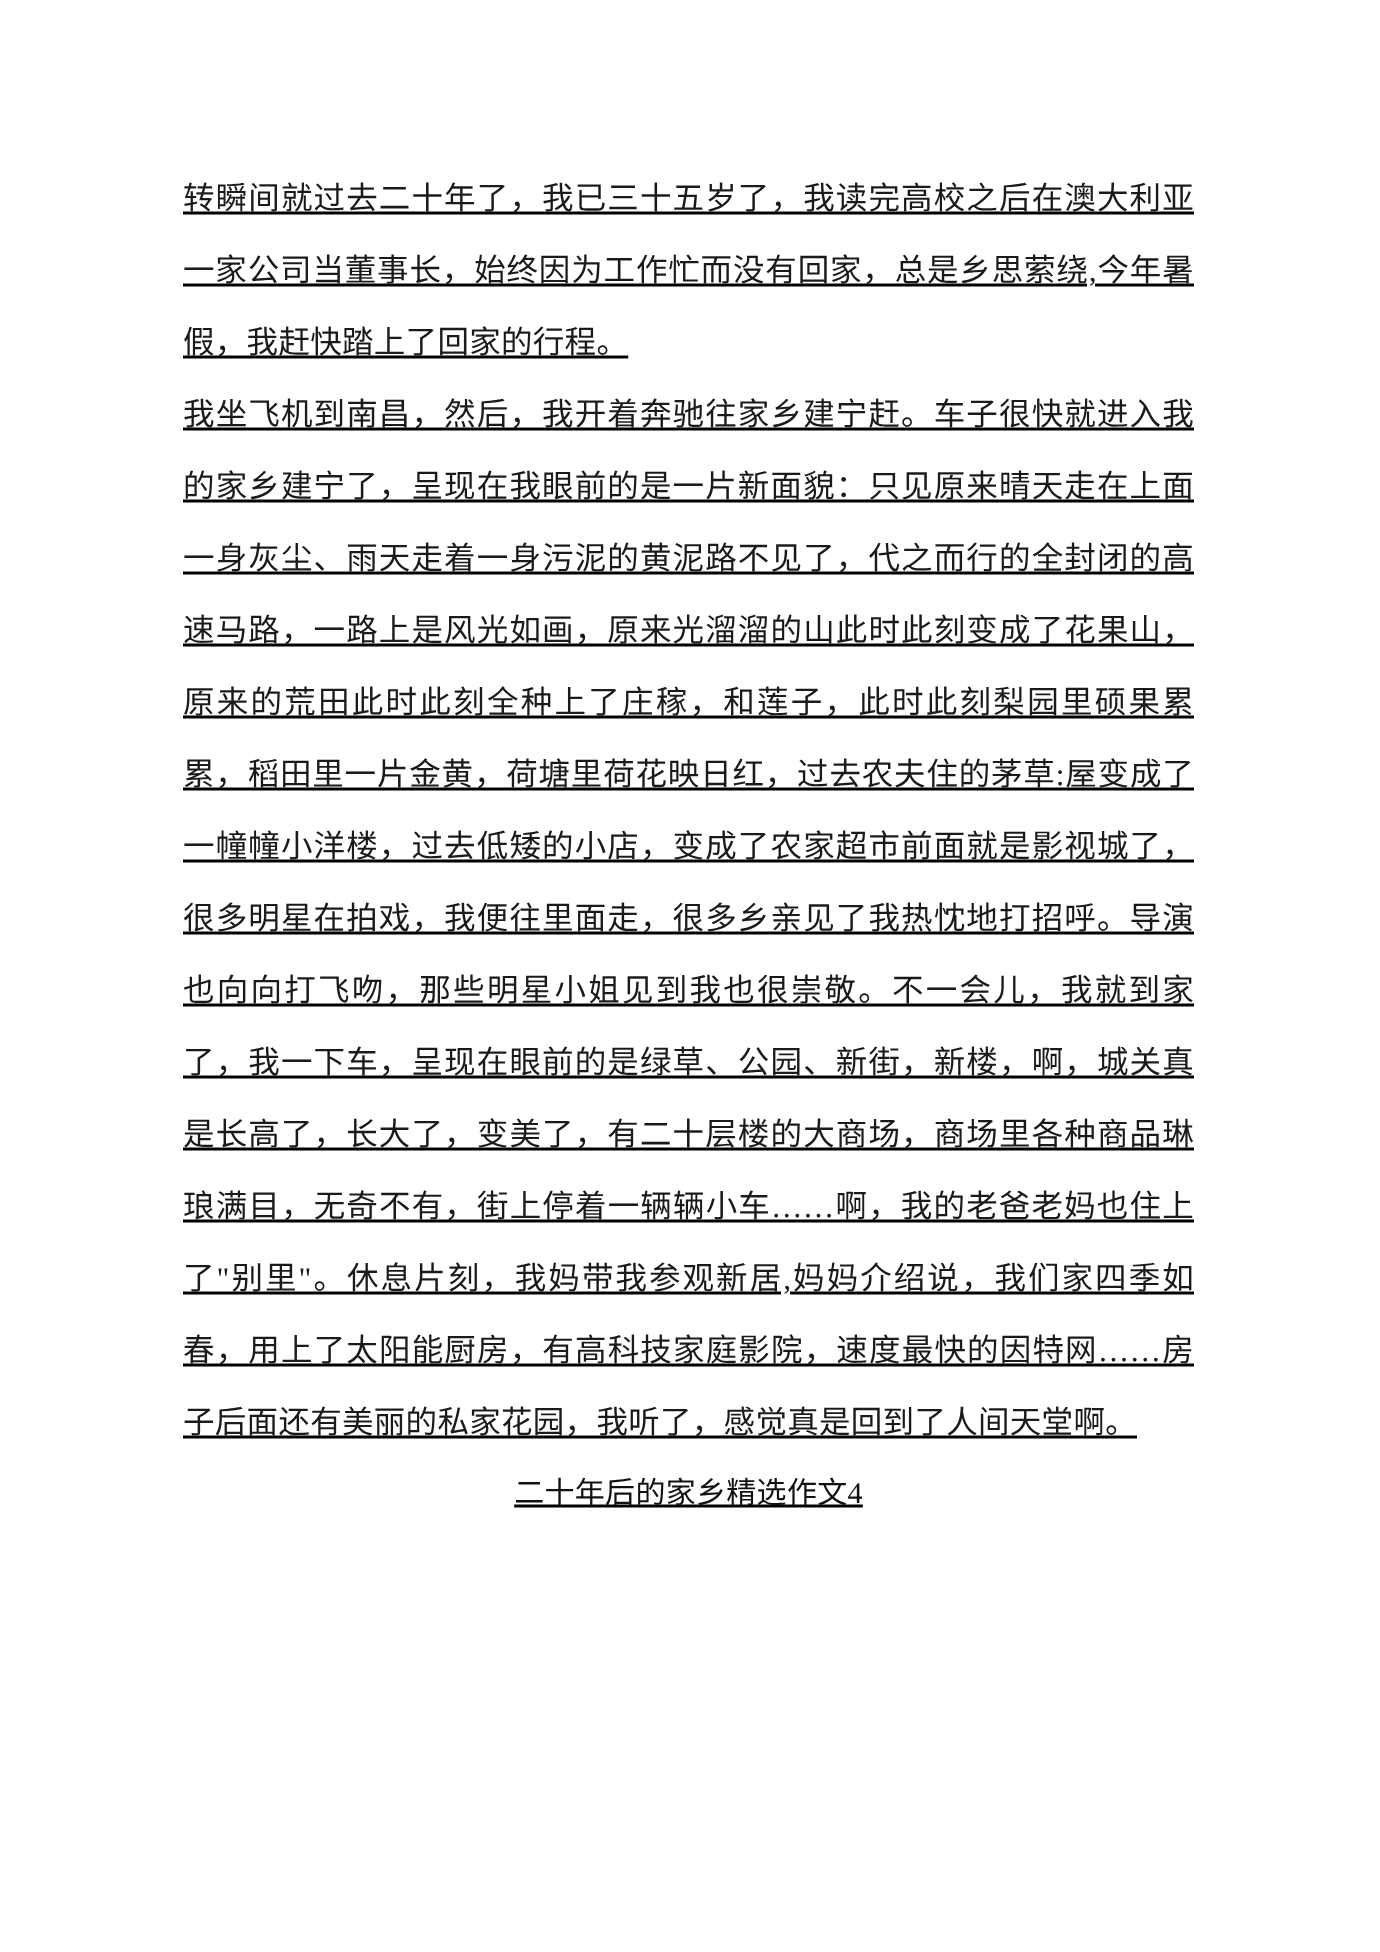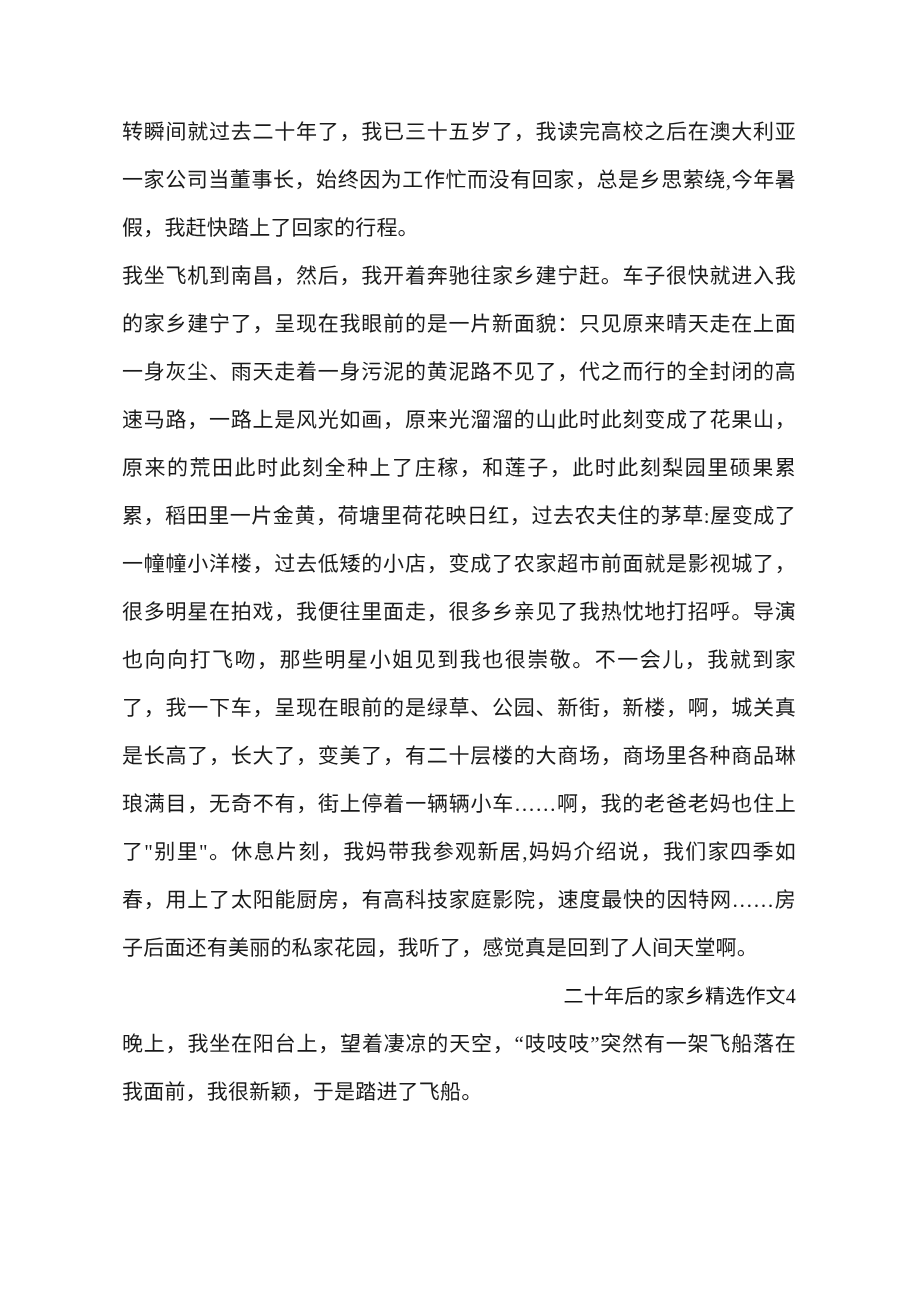--- a/index.html
+++ b/index.html
@@ -16,20 +16,21 @@
     background: #ffffff;
     overflow: hidden;
     box-sizing: border-box;
   }
 
   .content {
     position: absolute;
     left: 122px;
     top: 108px;
     width: 674px;
+    text-decoration: underline;
   }
 
   .para {
     font-family: "Liberation Serif", "DejaVu Serif", serif;
     font-size: 21px;
     line-height: 48px;
     color: #1a1a1a;
     margin: 0 0 0 0;
     text-align: justify;
     text-justify: inter-character;
@@ -42,33 +43,32 @@
   .para + .para {
     margin-top: 0px;
   }
 
   .heading {
     font-family: "Liberation Serif", "DejaVu Serif", serif;
     font-size: 20px;
     line-height: 48px;
     color: #111111;
     margin: 0;
-    text-align: right;
+    text-align: center;
     letter-spacing: 0.2px;
   }
 </style>
 </head>
 <body>
 
 <div class="page">
   <div class="content">
 
     <p class="para">转瞬间就过去二十年了，我已三十五岁了，我读完高校之后在澳大利亚一家公司当董事长，始终因为工作忙而没有回家，总是乡思萦绕,今年暑假，我赶快踏上了回家的行程。</p>
 
     <p class="para">我坐飞机到南昌，然后，我开着奔驰往家乡建宁赶。车子很快就进入我的家乡建宁了，呈现在我眼前的是一片新面貌：只见原来晴天走在上面一身灰尘、雨天走着一身污泥的黄泥路不见了，代之而行的全封闭的高速马路，一路上是风光如画，原来光溜溜的山此时此刻变成了花果山，原来的荒田此时此刻全种上了庄稼，和莲子，此时此刻梨园里硕果累累，稻田里一片金黄，荷塘里荷花映日红，过去农夫住的茅草:屋变成了一幢幢小洋楼，过去低矮的小店，变成了农家超市前面就是影视城了，很多明星在拍戏，我便往里面走，很多乡亲见了我热忱地打招呼。导演也向向打飞吻，那些明星小姐见到我也很崇敬。不一会儿，我就到家了，我一下车，呈现在眼前的是绿草、公园、新街，新楼，啊，城关真是长高了，长大了，变美了，有二十层楼的大商场，商场里各种商品琳琅满目，无奇不有，街上停着一辆辆小车……啊，我的老爸老妈也住上了"别里"。休息片刻，我妈带我参观新居,妈妈介绍说，我们家四季如春，用上了太阳能厨房，有高科技家庭影院，速度最快的因特网……房子后面还有美丽的私家花园，我听了，感觉真是回到了人间天堂啊。</p>
 
     <p class="heading">二十年后的家乡精选作文4</p>
 
-    <p class="para">晚上，我坐在阳台上，望着凄凉的天空，“吱吱吱”突然有一架飞船落在我面前，我很新颖，于是踏进了飞船。</p>
 
 
   </div>
 </div>
 
 </body></html>

